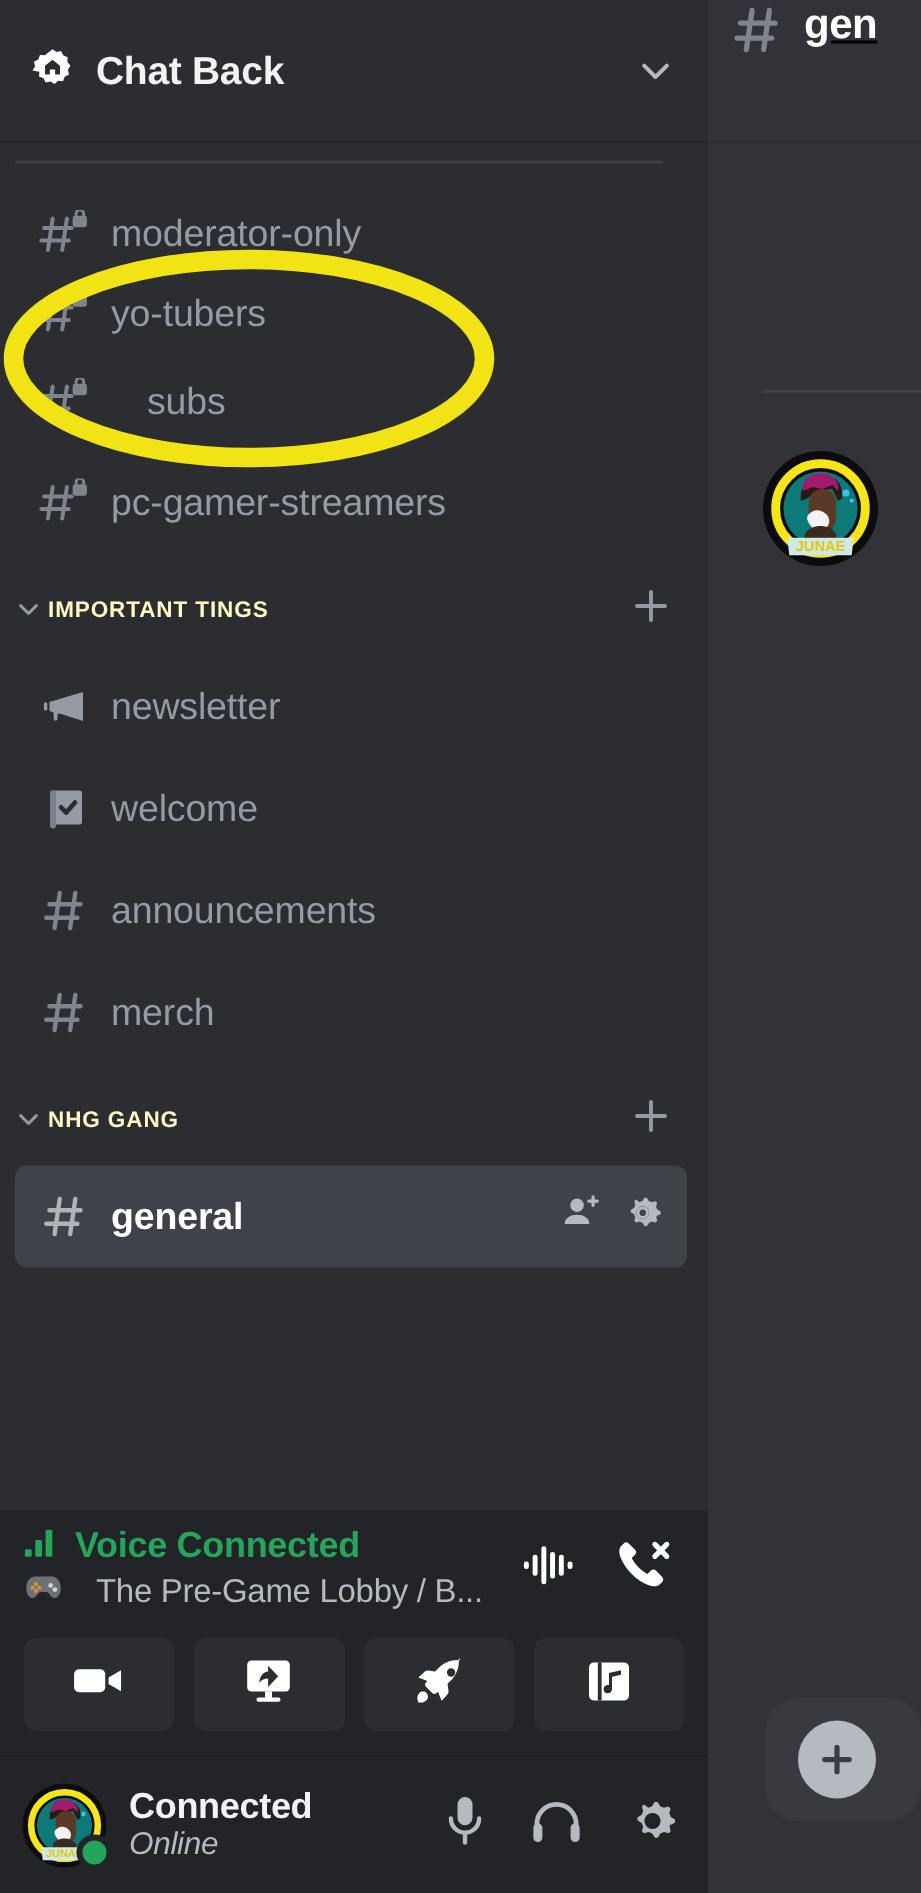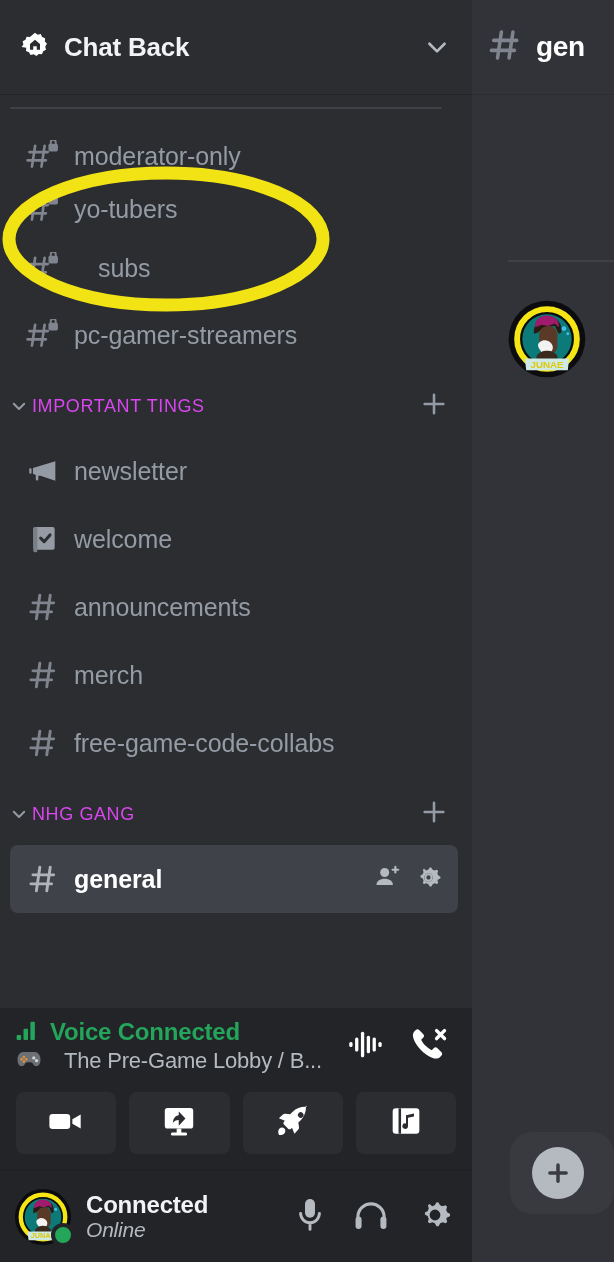--- a/index.html
+++ b/index.html
@@ -63,22 +63,22 @@
   .chan.selected .nm { color:#ffffff; font-weight:bold; }
   .chan-actions { margin-left:auto; display:flex; align-items:center; gap:14px; padding-right:6px; }
 
   .cat {
     display:flex; align-items:center;
     height:62px; padding:0 24px 0 8px;
     margin-top:6px;
   }
   .cat .caret { width:22px; flex:0 0 22px; display:flex; align-items:center; justify-content:center; }
   .cat .lbl {
-    font-size:18px; font-weight:normal; letter-spacing:0.6px;
-    color:#d946ef; text-transform:uppercase; margin-left:2px;
+    font-size:15px; font-weight:bold; letter-spacing:0.6px;
+    color:#fef9c3; text-transform:uppercase; margin-left:2px;
   }
   .cat .plus { margin-left:auto; }
 
   
   .voice-panel {
     flex:0 0 auto; background:#232428;
     padding:10px 16px 16px 16px;
   }
   .voice-top { display:flex; align-items:center; }
   .voice-info { flex:1 1 auto; min-width:0; }
@@ -125,23 +125,24 @@
 
   
   .main {
     flex:1 1 auto; height:1262px;
     background:#313338;
     display:flex; flex-direction:column;
     position:relative; overflow:hidden;
   }
   .main-header {
     height:95px; flex:0 0 95px;
-    display:flex; align-items:center;
+    display:flex; align-items:flex-start;
     padding-left:14px; gap:10px;
     border-bottom:1px solid #2b2d31;
+    text-decoration:underline;
   }
   .main-title {
     font-size:28px; font-weight:bold; color:#ffffff;
     white-space:nowrap; letter-spacing:-0.3px;
   }
   .main-body { flex:1 1 auto; position:relative; }
   .msg-divider {
     position:absolute; left:36px; right:0; top:165px;
     height:2px; background:#3f4147;
   }
@@ -279,28 +280,20 @@
 
       <div class="chan">
         <span class="ic">
           <svg viewBox="0 0 26 26" width="36" height="36">
             <path fill="none" stroke="#80848e" stroke-width="2.1" stroke-linecap="round" d="M10 4.5L7.5 21.5M17.5 4.5L15 21.5M5 10h15M3.5 16.5h15"></path>
           </svg>
         </span>
         <span class="nm">merch</span>
       </div>
 
-      <div class="chan">
-        <span class="ic">
-          <svg viewBox="0 0 26 26" width="36" height="36">
-            <path fill="none" stroke="#80848e" stroke-width="2.1" stroke-linecap="round" d="M10 4.5L7.5 21.5M17.5 4.5L15 21.5M5 10h15M3.5 16.5h15"></path>
-          </svg>
-        </span>
-        <span class="nm">free-game-code-collabs</span>
-      </div>
 
       <div class="cat">
         <span class="caret">
           <svg viewBox="0 0 24 24" width="18" height="18">
             <path fill="none" stroke="#949ba4" stroke-width="2.6" stroke-linecap="round" stroke-linejoin="round" d="M5 9l7 7 7-7"></path>
           </svg>
         </span>
         <span class="lbl">NHG GANG</span>
         <span class="plus">
           <svg viewBox="0 0 24 24" width="28" height="28">

